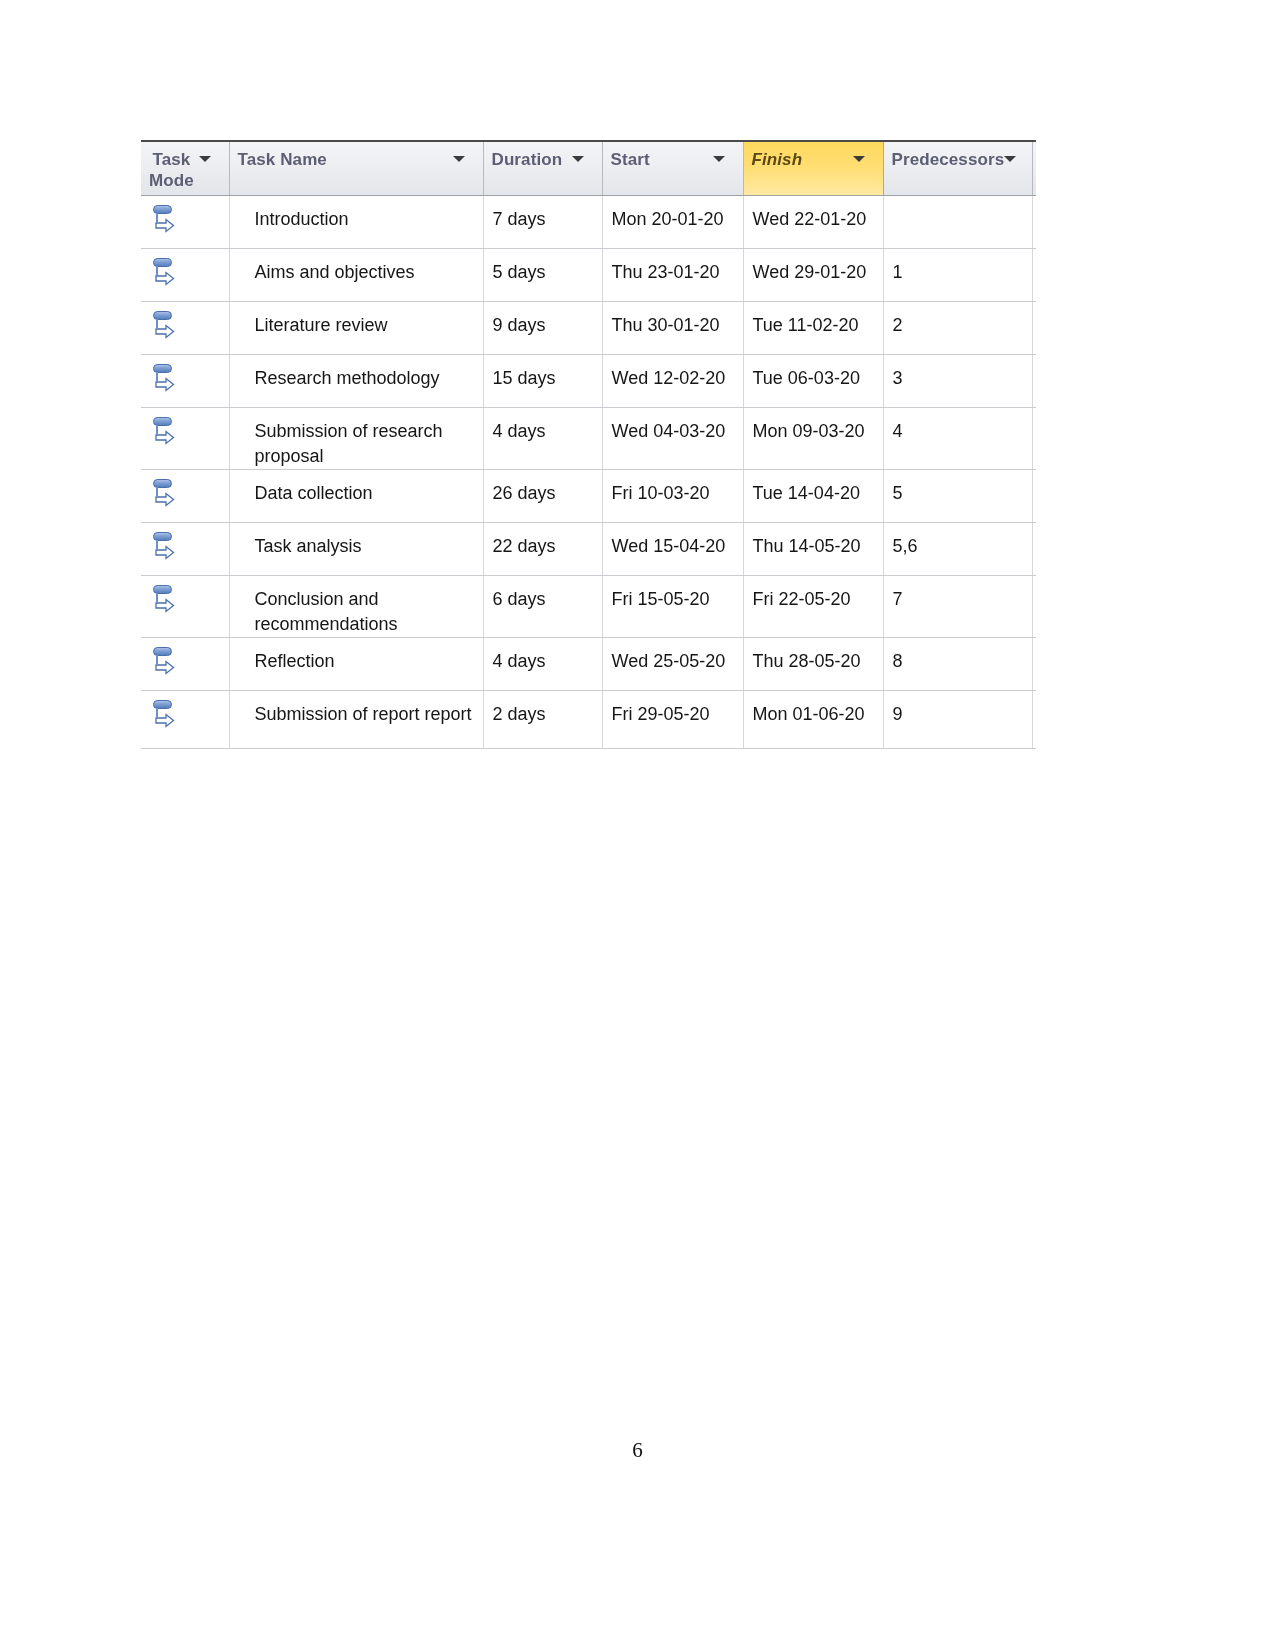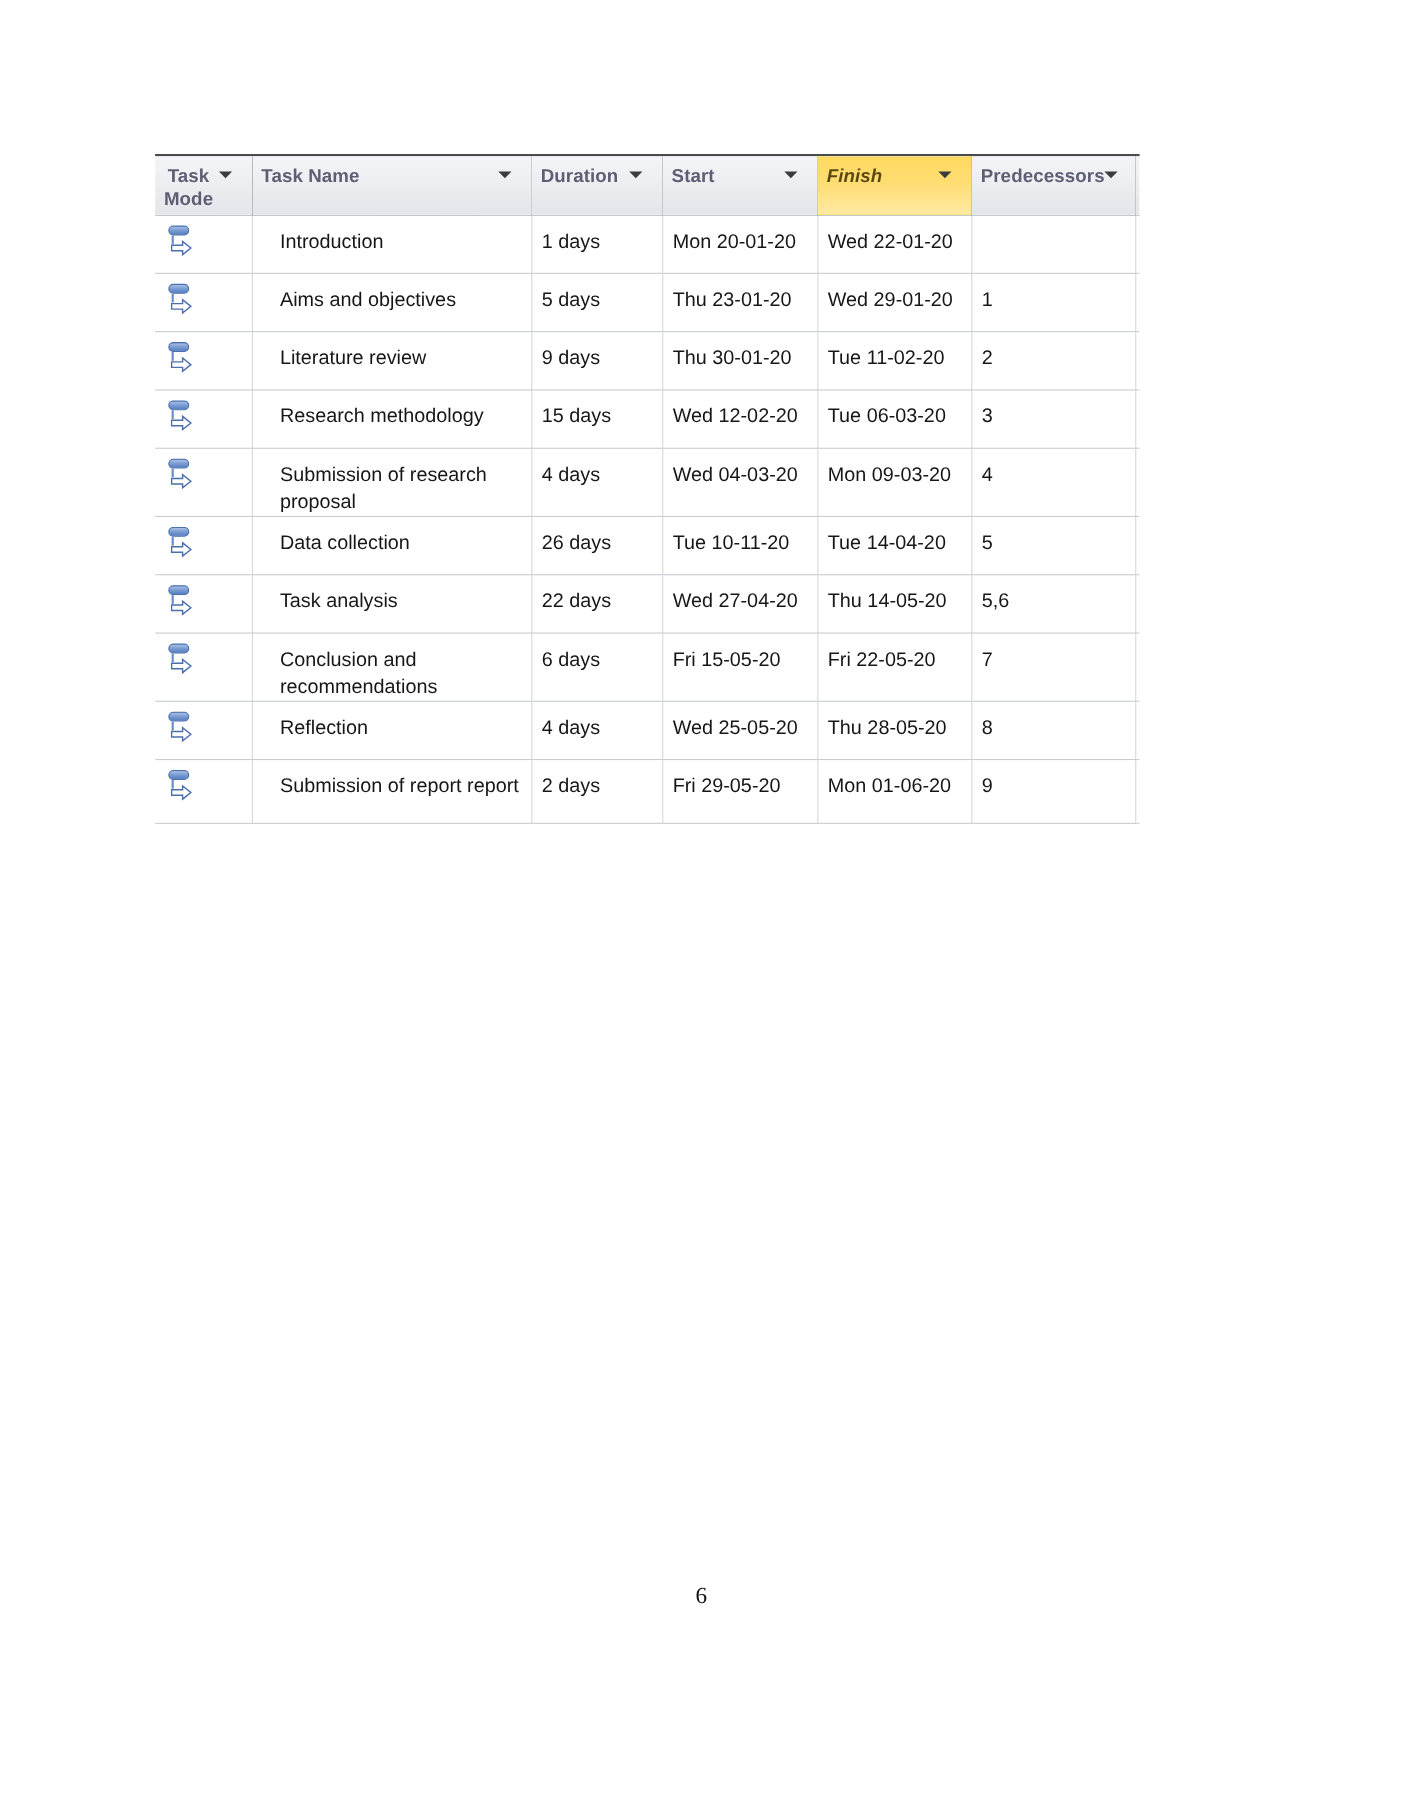--- a/index.html
+++ b/index.html
@@ -248,21 +248,21 @@
                 <svg class="arrow" width="20" height="15" viewBox="0 0 20 15">
                   <path d="M1 5 H11 V1.5 L18.5 7.5 L11 13.5 V10 H1 Z" fill="#ffffff" stroke="#4a6fae" stroke-width="1.3"></path>
                 </svg>
               </div>
             </div>
           </td>
           <td class="cell-name">
             <div class="cell-pad">Introduction</div>
           </td>
           <td class="cell-dur">
-            <div class="cell-pad">1 days</div>
+            <div class="cell-pad">7 days</div>
           </td>
           <td class="cell-start">
             <div class="cell-pad">Mon 20-01-20</div>
           </td>
           <td class="cell-fin">
             <div class="cell-pad">Wed 22-01-20</div>
           </td>
           <td class="cell-pred">
             <div class="cell-pad"></div>
           </td>
@@ -401,21 +401,21 @@
               </div>
             </div>
           </td>
           <td class="cell-name">
             <div class="cell-pad">Data collection</div>
           </td>
           <td class="cell-dur">
             <div class="cell-pad">26 days</div>
           </td>
           <td class="cell-start">
-            <div class="cell-pad">Tue 10-11-20</div>
+            <div class="cell-pad">Fri 10-03-20</div>
           </td>
           <td class="cell-fin">
             <div class="cell-pad">Tue 14-04-20</div>
           </td>
           <td class="cell-pred">
             <div class="cell-pad">5</div>
           </td>
           <td class="cell-extra"></td>
         </tr>
 
@@ -431,21 +431,21 @@
               </div>
             </div>
           </td>
           <td class="cell-name">
             <div class="cell-pad">Task analysis</div>
           </td>
           <td class="cell-dur">
             <div class="cell-pad">22 days</div>
           </td>
           <td class="cell-start">
-            <div class="cell-pad">Wed 27-04-20</div>
+            <div class="cell-pad">Wed 15-04-20</div>
           </td>
           <td class="cell-fin">
             <div class="cell-pad">Thu 14-05-20</div>
           </td>
           <td class="cell-pred">
             <div class="cell-pad">5,6</div>
           </td>
           <td class="cell-extra"></td>
         </tr>
 

